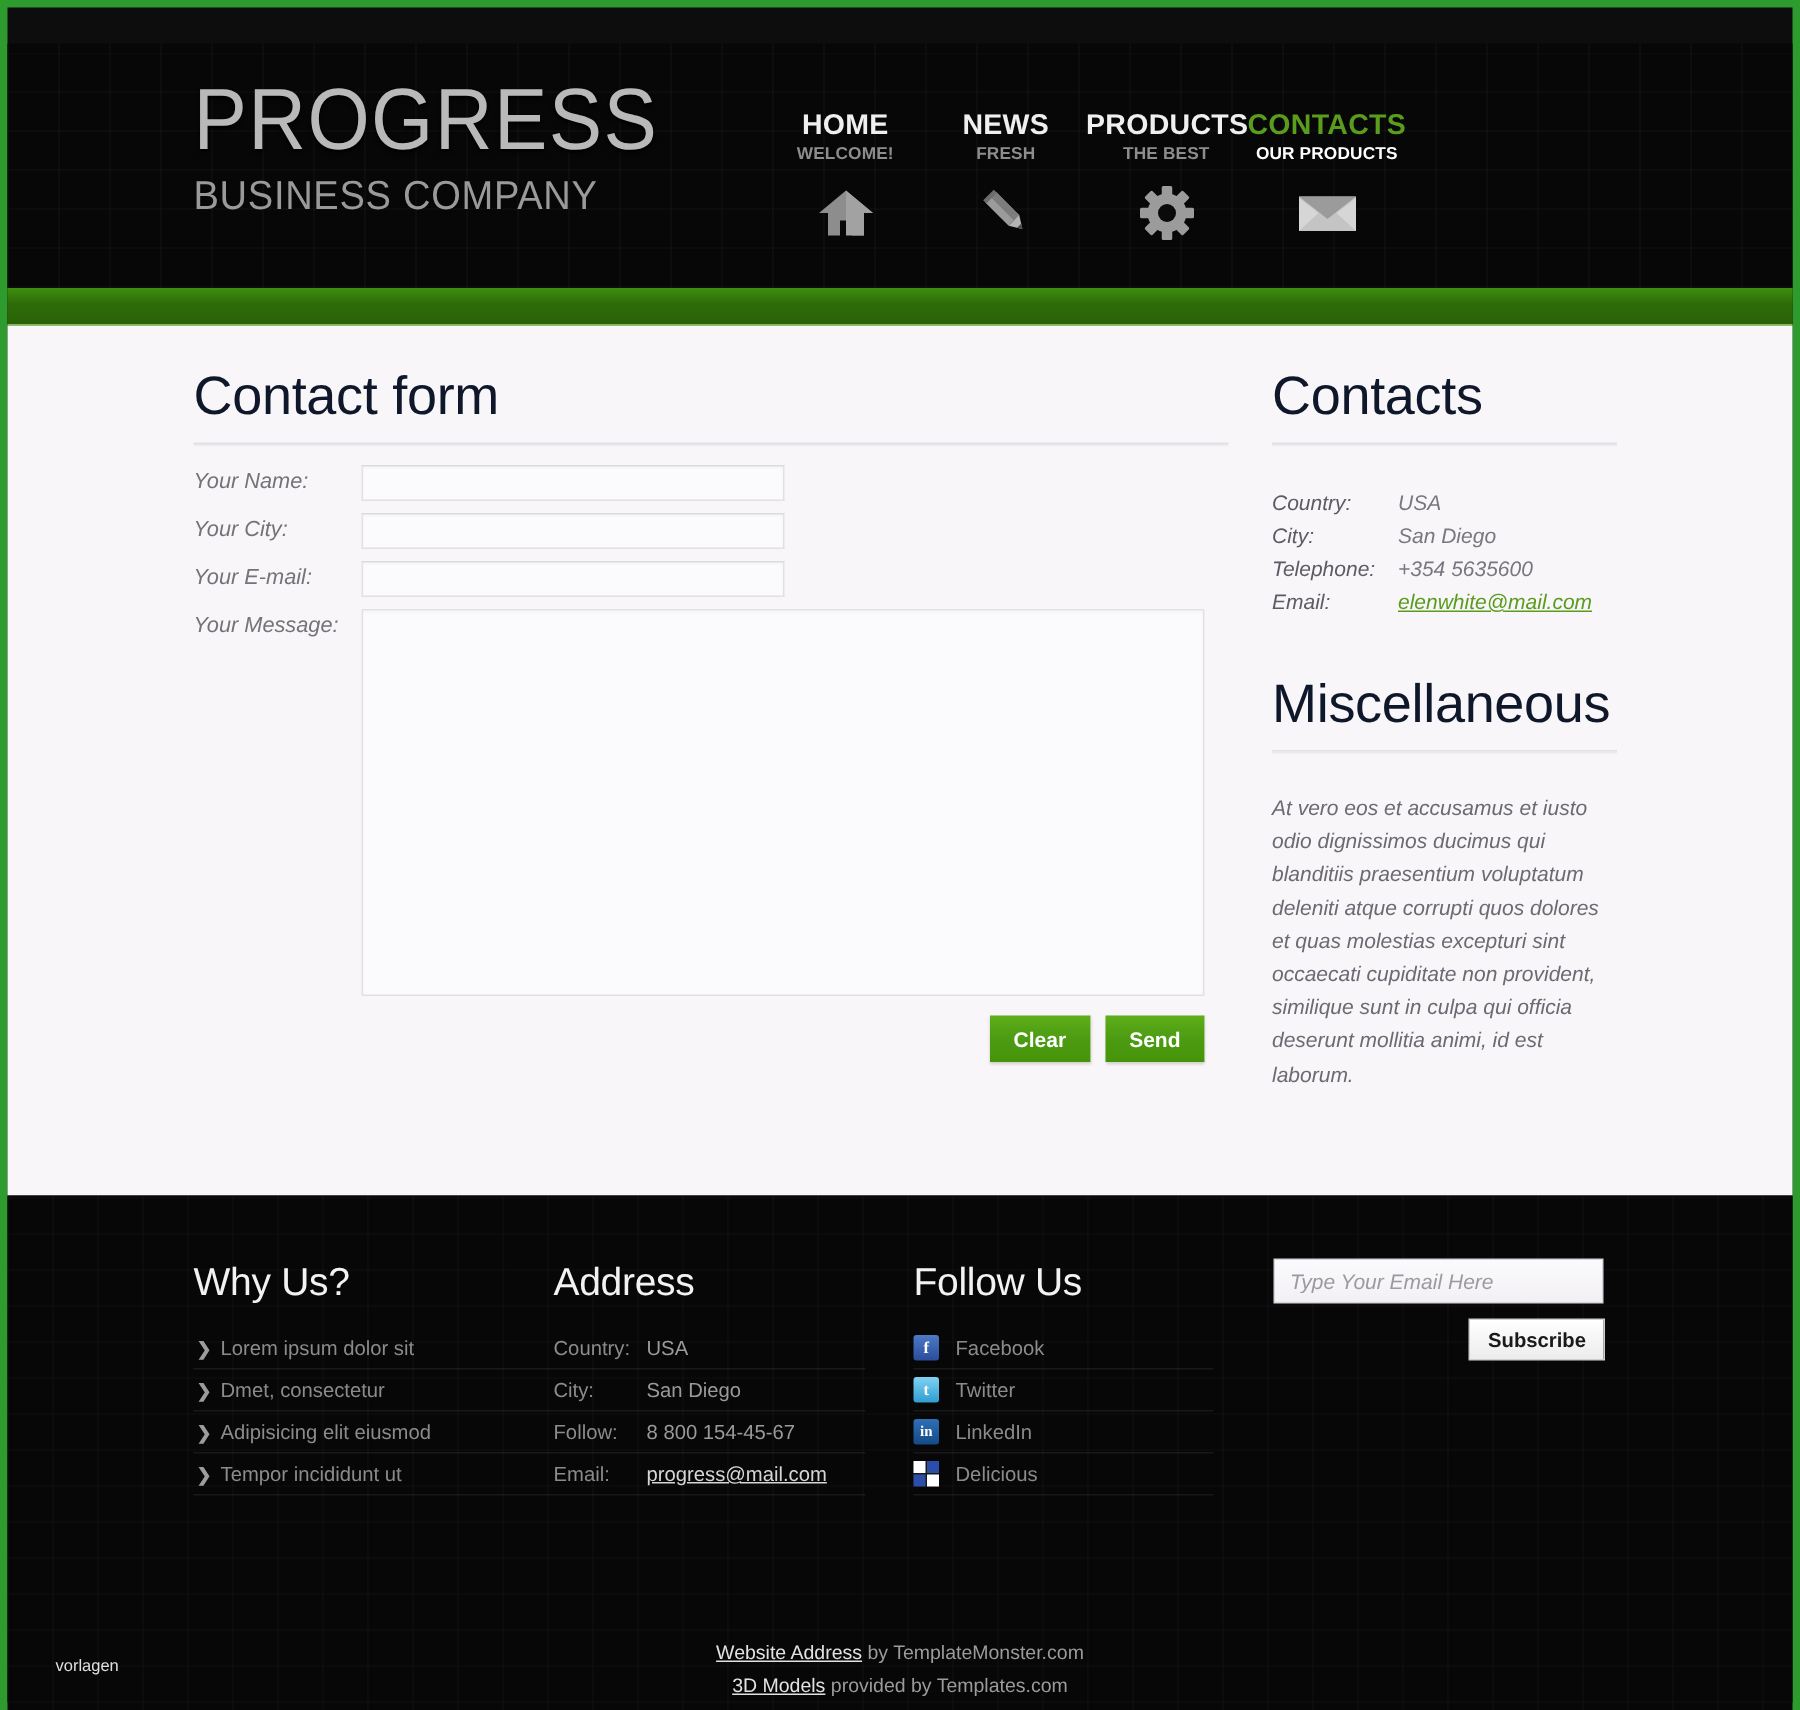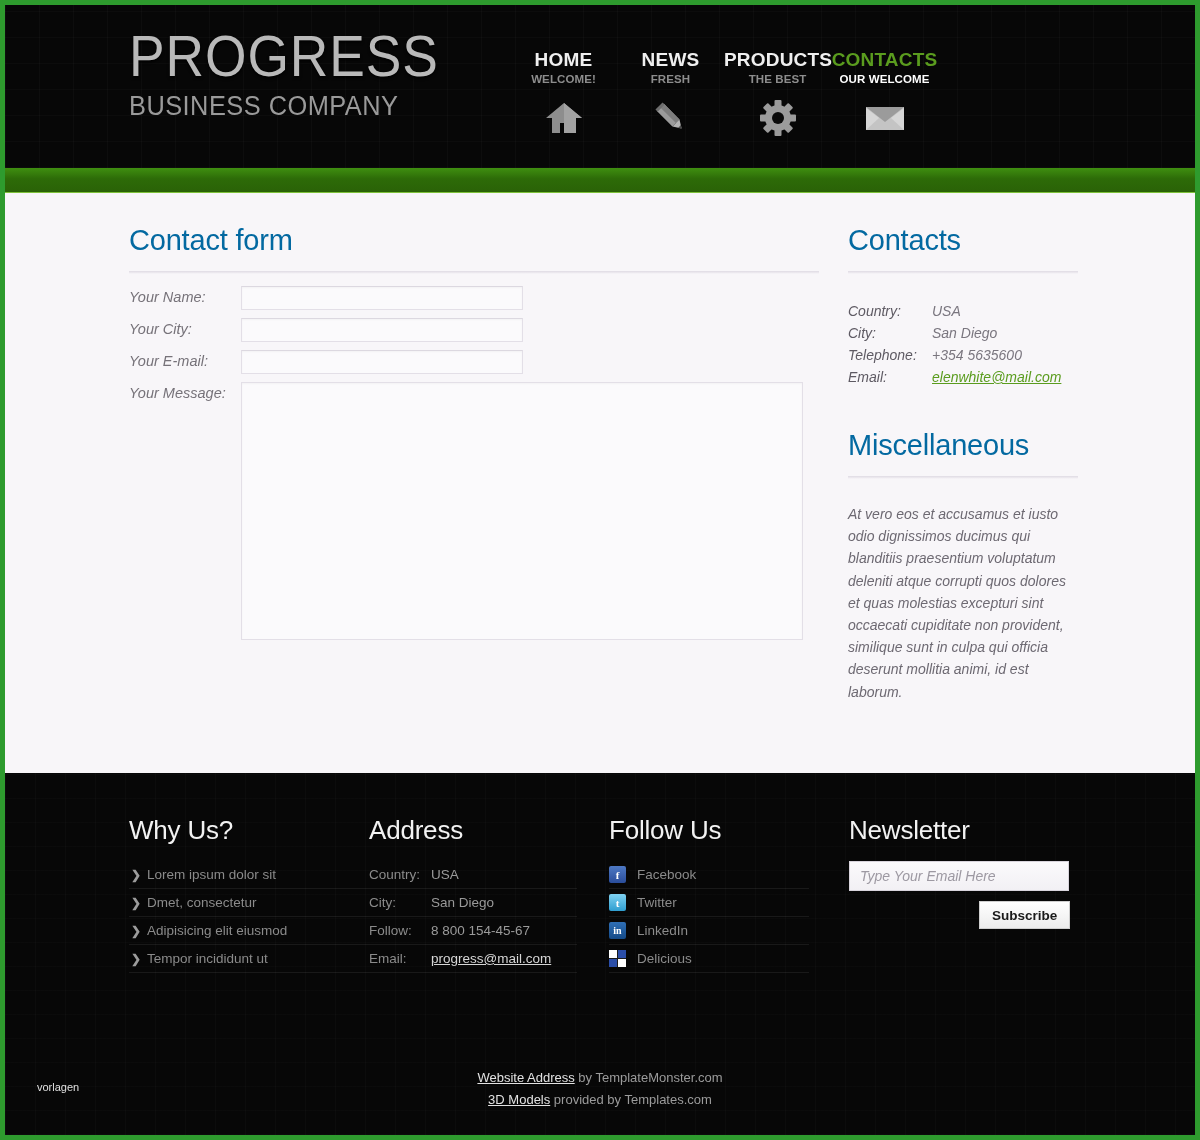--- a/index.html
+++ b/index.html
@@ -24,20 +24,21 @@
   }
 
   
   .header {
     position: relative;
     height: 163px;
     background:
       repeating-linear-gradient(0deg, rgba(255,255,255,0.018) 0px, rgba(255,255,255,0.018) 1px, transparent 1px, transparent 26px),
       repeating-linear-gradient(90deg, rgba(255,255,255,0.022) 0px, rgba(255,255,255,0.022) 1px, transparent 1px, transparent 34px),
       #070707;
+    margin-top: 24px;
   }
 
   .logo {
     position: absolute;
     left: 124px;
     top: 22px;
   }
   .logo-main {
     font-size: 58px;
     line-height: 58px;
@@ -122,24 +123,24 @@
     width: 690px;
   }
   .col-right {
     position: absolute;
     left: 843px;
     top: 28px;
     width: 230px;
   }
 
   h2.section-title {
-    font-size: 29px;
+    font-size: 36px;
     line-height: 38px;
     font-weight: 400;
-    color: #0369a1;
+    color: #0f172a;
     font-family: "Liberation Sans Narrow", "Liberation Sans", sans-serif;
     letter-spacing: -0.2px;
   }
   .title-rule {
     margin-top: 12px;
     height: 3px;
     background: linear-gradient(180deg, #e6e2e9 0%, #f2eff4 60%, #f8f6f9 100%);
     border-top: 1px solid #e3dfe7;
   }
 
@@ -443,21 +444,21 @@
               <rect x="1" y="15.5" width="36" height="7" rx="1" transform="rotate(45 19 19)"></rect>
               <circle cx="19" cy="19" r="13"></circle>
             </g>
             <circle cx="19" cy="19" r="6" fill="#0a0a0a"></circle>
           </svg>
         </div>
       </a>
 
       <a class="nav-item active">
         <div class="nav-title">CONTACTS</div>
-        <div class="nav-sub">OUR WELCOME</div>
+        <div class="nav-sub">OUR PRODUCTS</div>
         <div class="nav-icon">
           <svg width="40" height="30" viewBox="0 0 40 30">
             <rect x="1" y="4" width="38" height="23" fill="#c4c4c4"></rect>
             <path d="M1 4 L20 19 L39 4 Z" fill="#9b9b9b"></path>
             <path d="M1 27 L14 15 L1 5 Z" fill="#d6d6d6"></path>
             <path d="M39 27 L26 15 L39 5 Z" fill="#d6d6d6"></path>
           </svg>
         </div>
       </a>
 
@@ -487,20 +488,24 @@
         <div class="form-row">
           <div class="form-label">Your E-mail:</div>
           <input class="form-input" type="text" value="" style="">
         </div>
 
         <div class="form-row">
           <div class="form-label">Your Message:</div>
           <textarea class="form-textarea" style=""></textarea>
         </div>
 
+        <div class="form-buttons">
+          <button class="btn-green">Clear</button>
+          <button class="btn-green">Send</button>
+        </div>
       </div>
     </div>
 
     <div class="col-right">
 
       <h2 class="section-title">Contacts</h2>
       <div class="title-rule"></div>
 
       <div class="contacts-list">
         <div class="contact-row">
@@ -593,21 +598,20 @@
             <i class="q1"></i>
               <i class="q2"></i>
               <i class="q3"></i>
               <i class="q4"></i>
           </span>
           <span>Delicious</span>
         </div>
       </div>
 
       <div class="fcol fcol-4">
-        <h3 class="footer-title">Newsletter</h3>
         <input class="news-input" type="text" placeholder="Type Your Email Here" style="">
         <button class="btn-subscribe">Subscribe</button>
       </div>
 
     </div>
 
     <div class="credits">
       <div>
         <a>Website Address</a><span> by TemplateMonster.com</span>
       </div>

